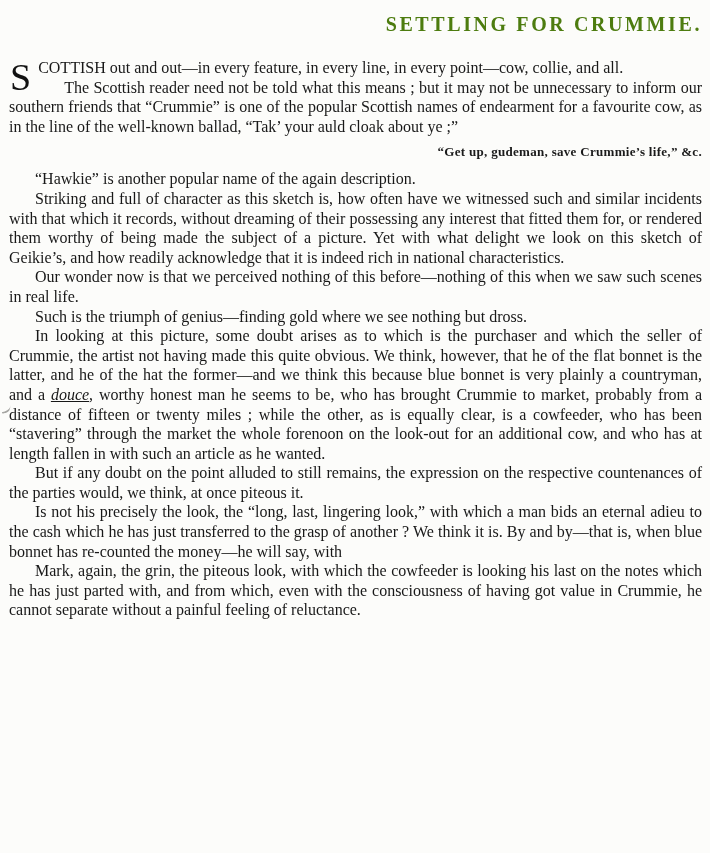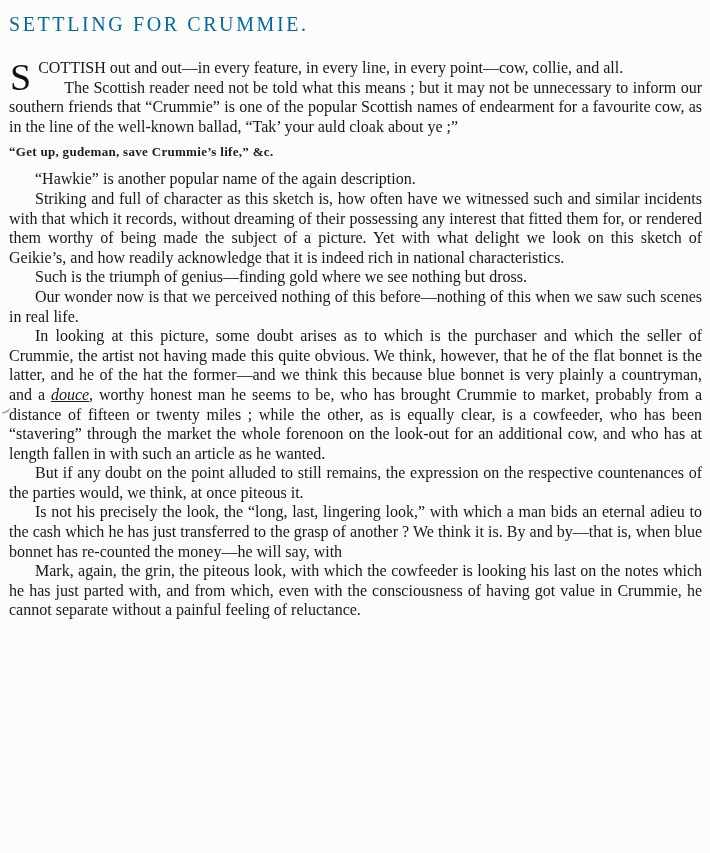--- a/index.html
+++ b/index.html
@@ -12,26 +12,26 @@
     background: #fcfcfa;
     overflow: hidden;
     position: relative;
     font-family: "Liberation Serif", "DejaVu Serif", serif;
     color: #161616;
   }
   .page {
     padding: 10px 8px 0 9px;
   }
   .title {
-    text-align: left;
+    text-align: right;
     font-size: 20px;
-    font-weight: 400;
+    font-weight: 700;
     letter-spacing: 2.6px;
     margin: 3px 0 22px 0;
-    color: #0369a1;
+    color: #4d7c0f;
   }
   p.body {
     margin: 0;
     text-align: justify;
     font-size: 16px;
     line-height: 19.6px;
     text-indent: 26px;
     color: #181818;
   }
   p.noindent {
@@ -39,21 +39,21 @@
   }
   .dropcap {
     float: left;
     font-size: 38px;
     line-height: 37px;
     padding: 1px 7px 0 1px;
     color: #111;
   }
   p.quote {
     margin: 8px 0 9px 0;
-    text-align: left;
+    text-align: right;
     text-indent: 0;
     font-size: 13px;
     line-height: 16px;
     font-weight: 600;
     letter-spacing: 0.3px;
     color: #1b1b1b;
   }
   em {
     font-style: italic;
     text-decoration: underline;
@@ -78,22 +78,22 @@
   <h1 class="title">SETTLING FOR CRUMMIE.</h1>
 
   <p class="body noindent"><span class="dropcap">S</span><span>COTTISH out and out—in every feature, in every line, in every point—cow, collie, and all.</span></p>
 
   <p class="body">The Scottish reader need not be told what this means ; but it may not be unnecessary to inform our southern friends that “Crummie” is one of the popular Scottish names of endearment for a favourite cow, as in the line of the well-known ballad, “Tak’ your auld cloak about ye ;”</p>
 
   <p class="quote">“Get up, gudeman, save Crummie’s life,” &amp;c.</p>
 
   <p class="body">“Hawkie” is another popular name of the again description.</p>
   <p class="body">Striking and full of character as this sketch is, how often have we witnessed such and similar incidents with that which it records, without dreaming of their possessing any interest that fitted them for, or rendered them worthy of being made the subject of a picture. Yet with what delight we look on this sketch of Geikie’s, and how readily acknowledge that it is indeed rich in national characteristics.</p>
+  <p class="body">Our wonder now is that we perceived nothing of this before—nothing of this when we saw such scenes in real life.</p>
   <p class="body">Such is the triumph of genius—finding gold where we see nothing but dross.</p>
-  <p class="body">Our wonder now is that we perceived nothing of this before—nothing of this when we saw such scenes in real life.</p>
 
   <p class="body"><span>In looking at this picture, some doubt arises as to which is the purchaser and which the seller of Crummie, the artist not having made this quite obvious. We think, however, that he of the flat bonnet is the latter, and he of the hat the former—and we think this because blue bonnet is very plainly a countryman, and a </span><em>douce</em><span>, worthy honest man he seems to be, who has brought Crummie to market, probably from a distance of fifteen or twenty miles ; while the other, as is equally clear, is a cowfeeder, who has been “stavering” through the market the whole forenoon on the look-out for an additional cow, and who has at length fallen in with such an article as he wanted.</span></p>
 
   <p class="body">But if any doubt on the point alluded to still remains, the expression on the respective countenances of the parties would, we think, at once piteous it.</p>
   <p class="body">Is not his precisely the look, the “long, last, lingering look,” with which a man bids an eternal adieu to the cash which he has just transferred to the grasp of another ? We think it is. By and by—that is, when blue bonnet has re-counted the money—he will say, with</p>
   <p class="body">Mark, again, the grin, the piteous look, with which the cowfeeder is looking his last on the notes which he has just parted with, and from which, even with the consciousness of having got value in Crummie, he cannot separate without a painful feeling of reluctance.</p>
 
   <div class="margin-mark"></div>
 
 </div>

